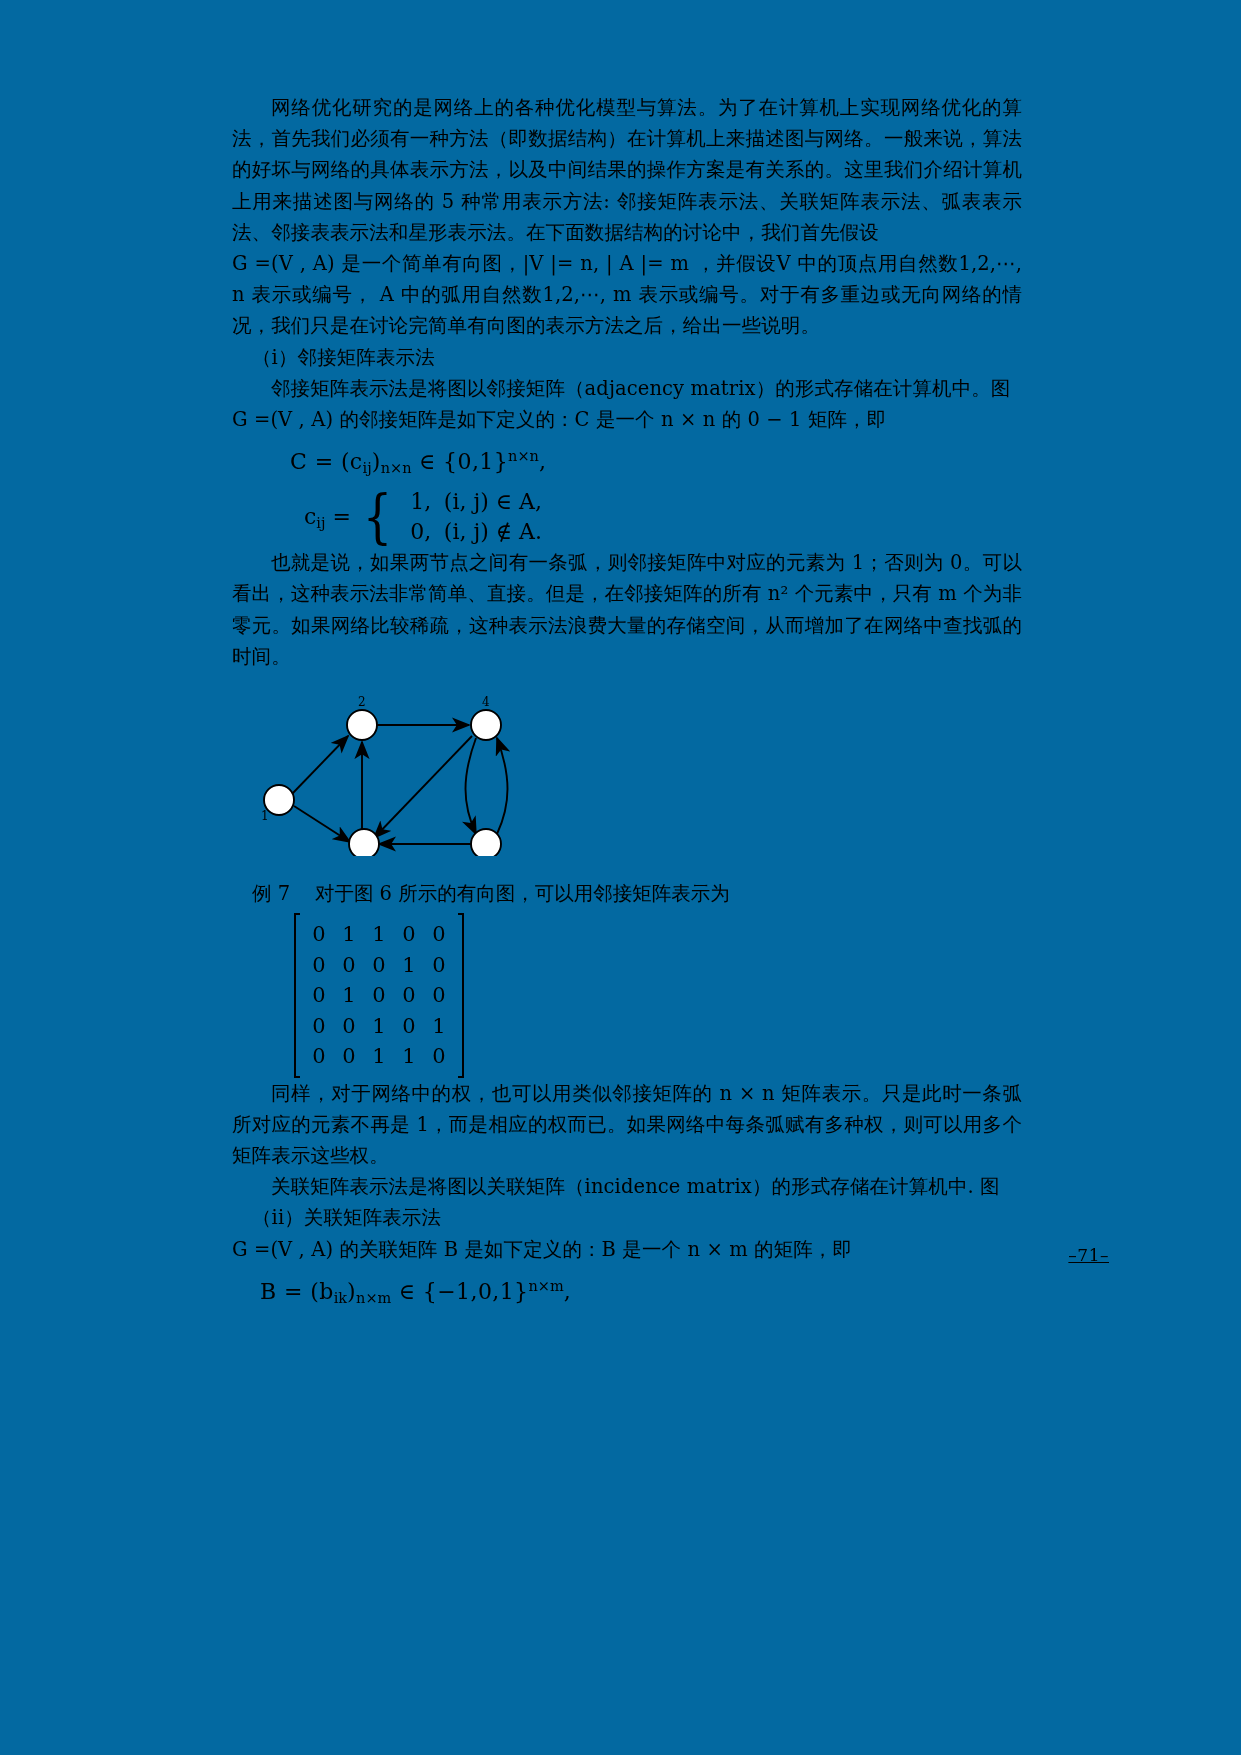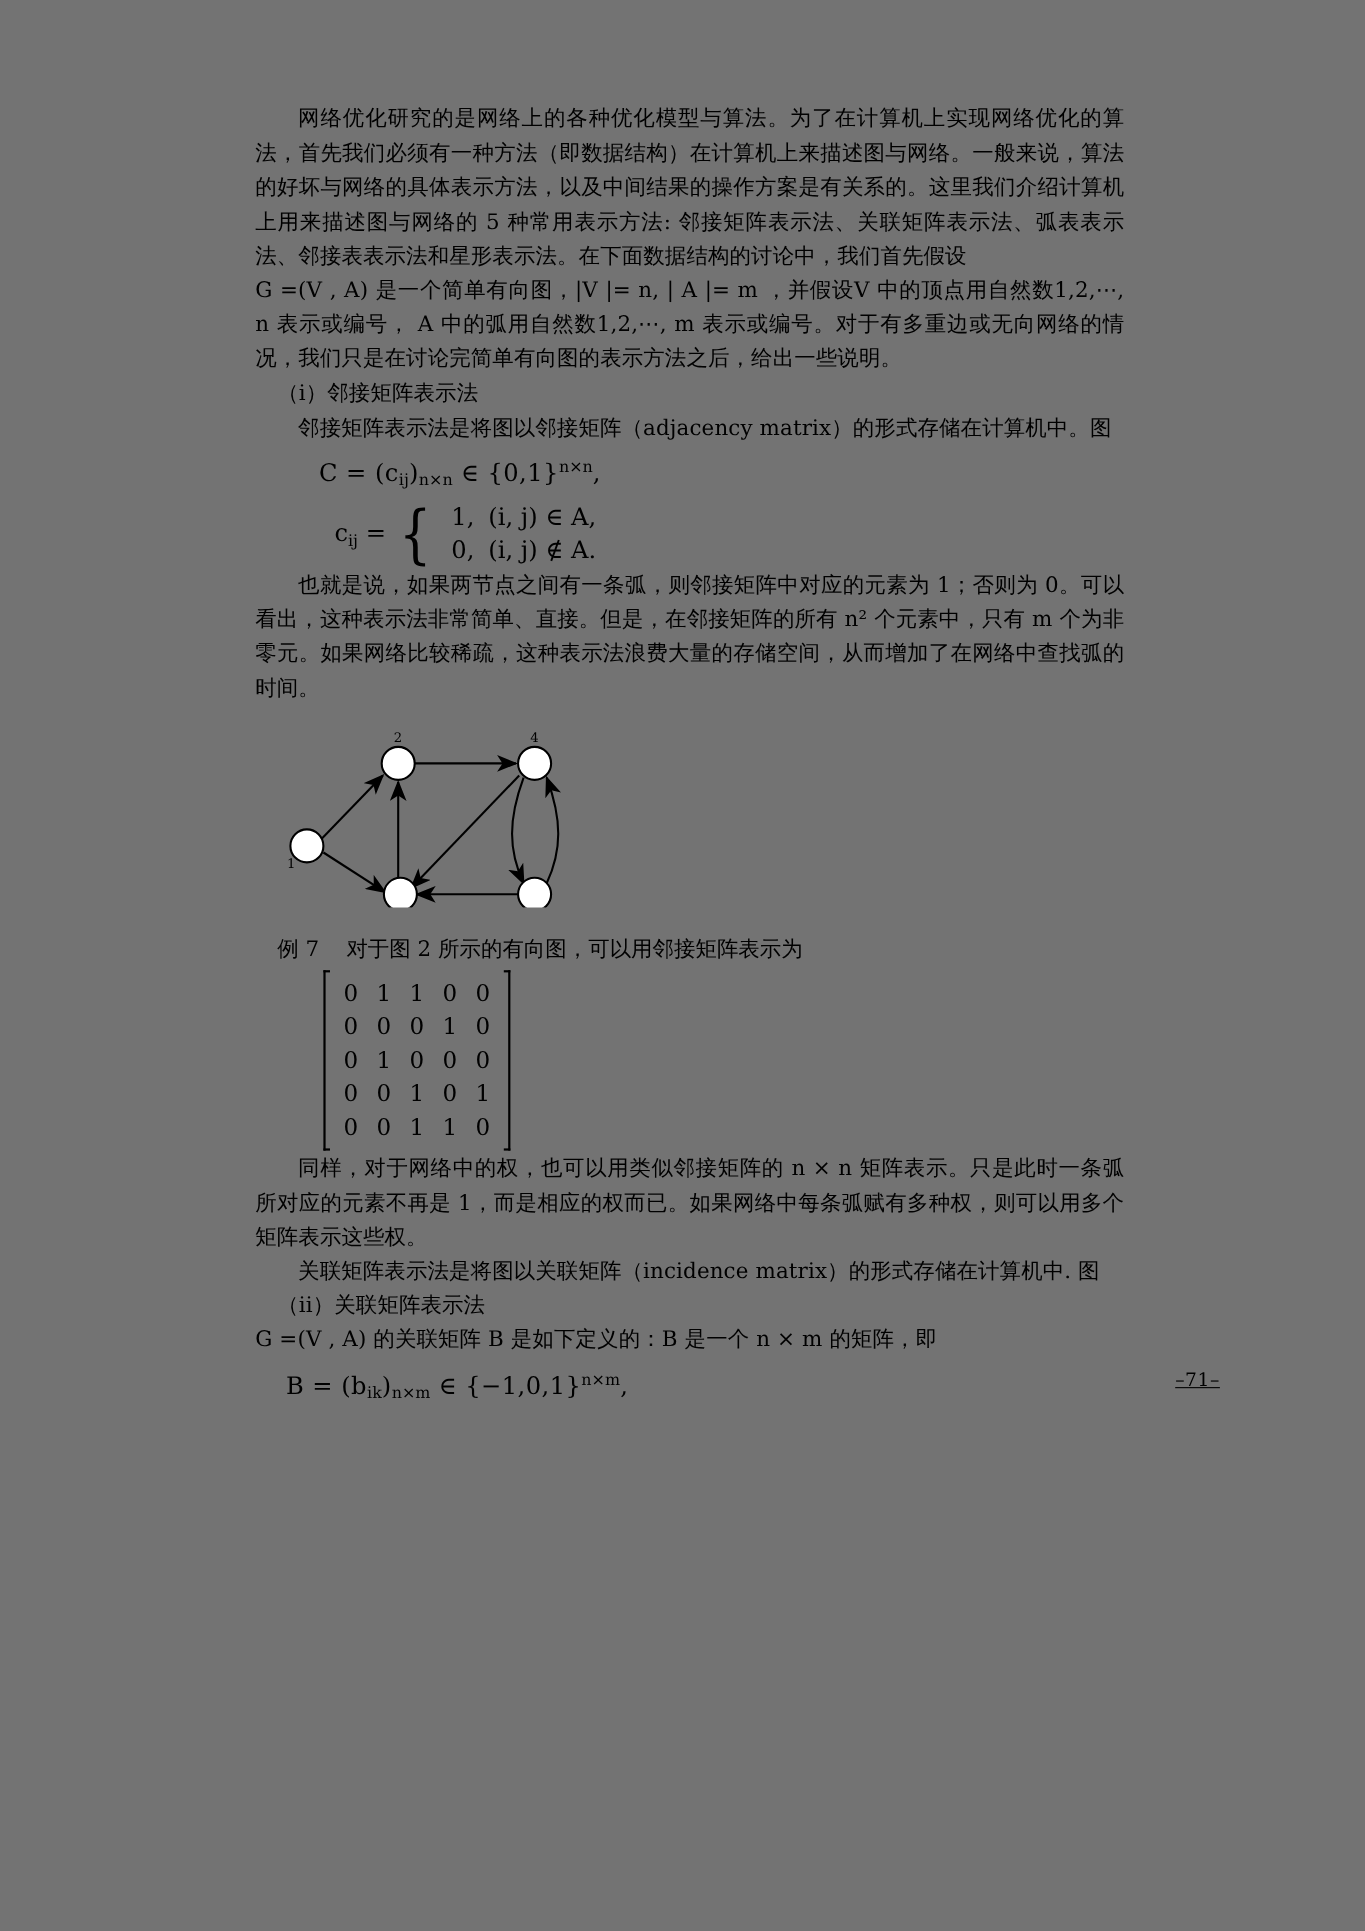--- a/index.html
+++ b/index.html
@@ -12,21 +12,21 @@
     height: 1755px;
     position: relative;
     font-family: "DejaVu Serif", "Liberation Serif", serif;
     color: #000000;
   }
   .page {
     position: absolute;
     left: 0; top: 0;
     width: 1241px;
     height: 1755px;
-    background: #737373;
+    background: #0369a1;
     overflow: hidden;
   }
   .content {
     position: absolute;
     left: 232px;
     top: 92px;
     width: 790px;
   }
   p.para {
     margin: 0;
@@ -145,20 +145,21 @@
   <div class="content">
 
     <p class="para indent2">网络优化研究的是网络上的各种优化模型与算法。为了在计算机上实现网络优化的算法，首先我们必须有一种方法（即数据结构）在计算机上来描述图与网络。一般来说，算法的好坏与网络的具体表示方法，以及中间结果的操作方案是有关系的。这里我们介绍计算机上用来描述图与网络的 5 种常用表示方法: 邻接矩阵表示法、关联矩阵表示法、弧表表示法、邻接表表示法和星形表示法。在下面数据结构的讨论中，我们首先假设</p>
 
     <p class="para">G =(V , A) 是一个简单有向图，|V |= n, | A |= m ，并假设V 中的顶点用自然数1,2,⋯, n 表示或编号， A 中的弧用自然数1,2,⋯, m 表示或编号。对于有多重边或无向网络的情况，我们只是在讨论完简单有向图的表示方法之后，给出一些说明。</p>
 
     <p class="para indent1 gap-s">（i）邻接矩阵表示法</p>
 
     <p class="para indent2">邻接矩阵表示法是将图以邻接矩阵（adjacency matrix）的形式存储在计算机中。图</p>
 
+    <p class="para">G =(V , A) 的邻接矩阵是如下定义的：C 是一个 n × n 的 0 − 1 矩阵，即</p>
 
     <div class="formula-block">
       <div class="formula-c math-serif">
         <span>C</span>
         <span>=</span>
         <span>(c</span><span class="sub">ij</span><span>)</span><span class="sub">n×n</span>
         <span>∈ {0,1}</span><span class="sup">n×n</span><span>,</span>
       </div>
     </div>
 
@@ -218,21 +219,21 @@
           <text x="228" y="12">4</text>
           <text x="228" y="180">5</text>
         </g>
       </svg>
     </div>
 
 
     <div class="example-line">
       <span>例 7</span>
       &nbsp;&nbsp;
-      <span>对于图 2 所示的有向图，可以用邻接矩阵表示为</span>
+      <span>对于图 6 所示的有向图，可以用邻接矩阵表示为</span>
     </div>
 
     <div class="matrix-wrap math-serif">
       <div class="mbracket left"></div>
       <div class="matrix-grid">
         <div>0</div>
         <div>1</div>
         <div>1</div>
         <div>0</div>
         <div>0</div>

